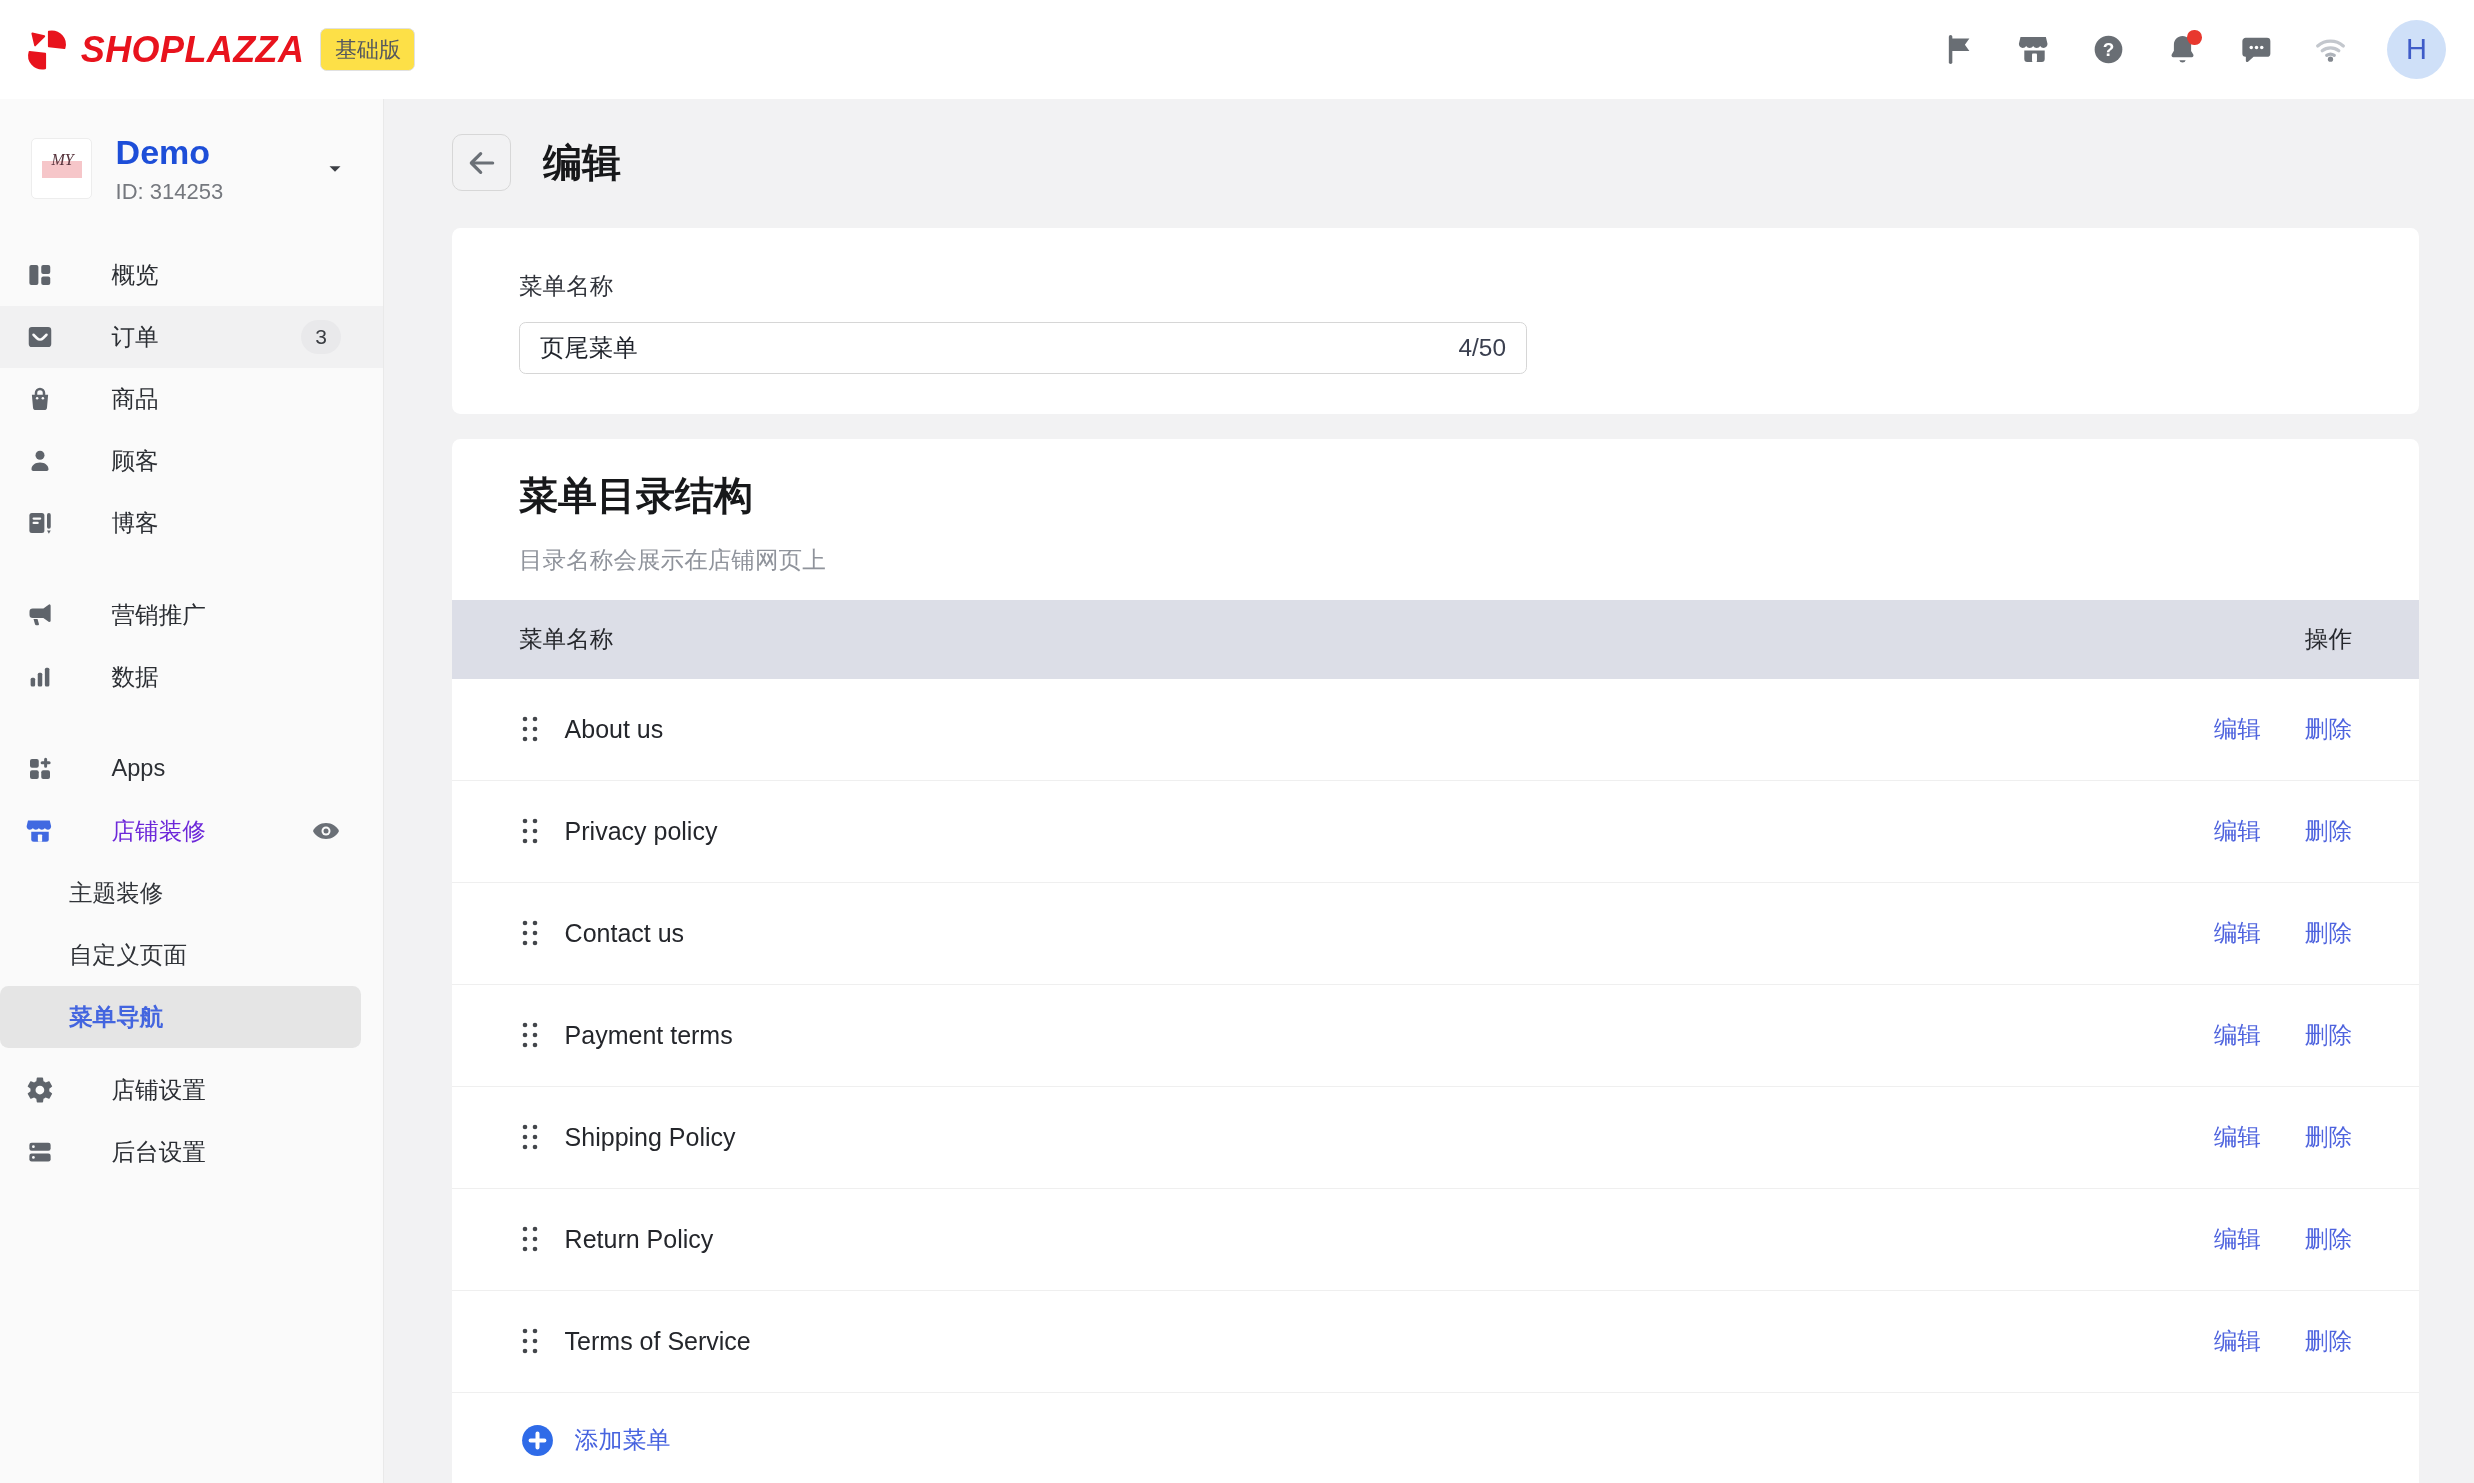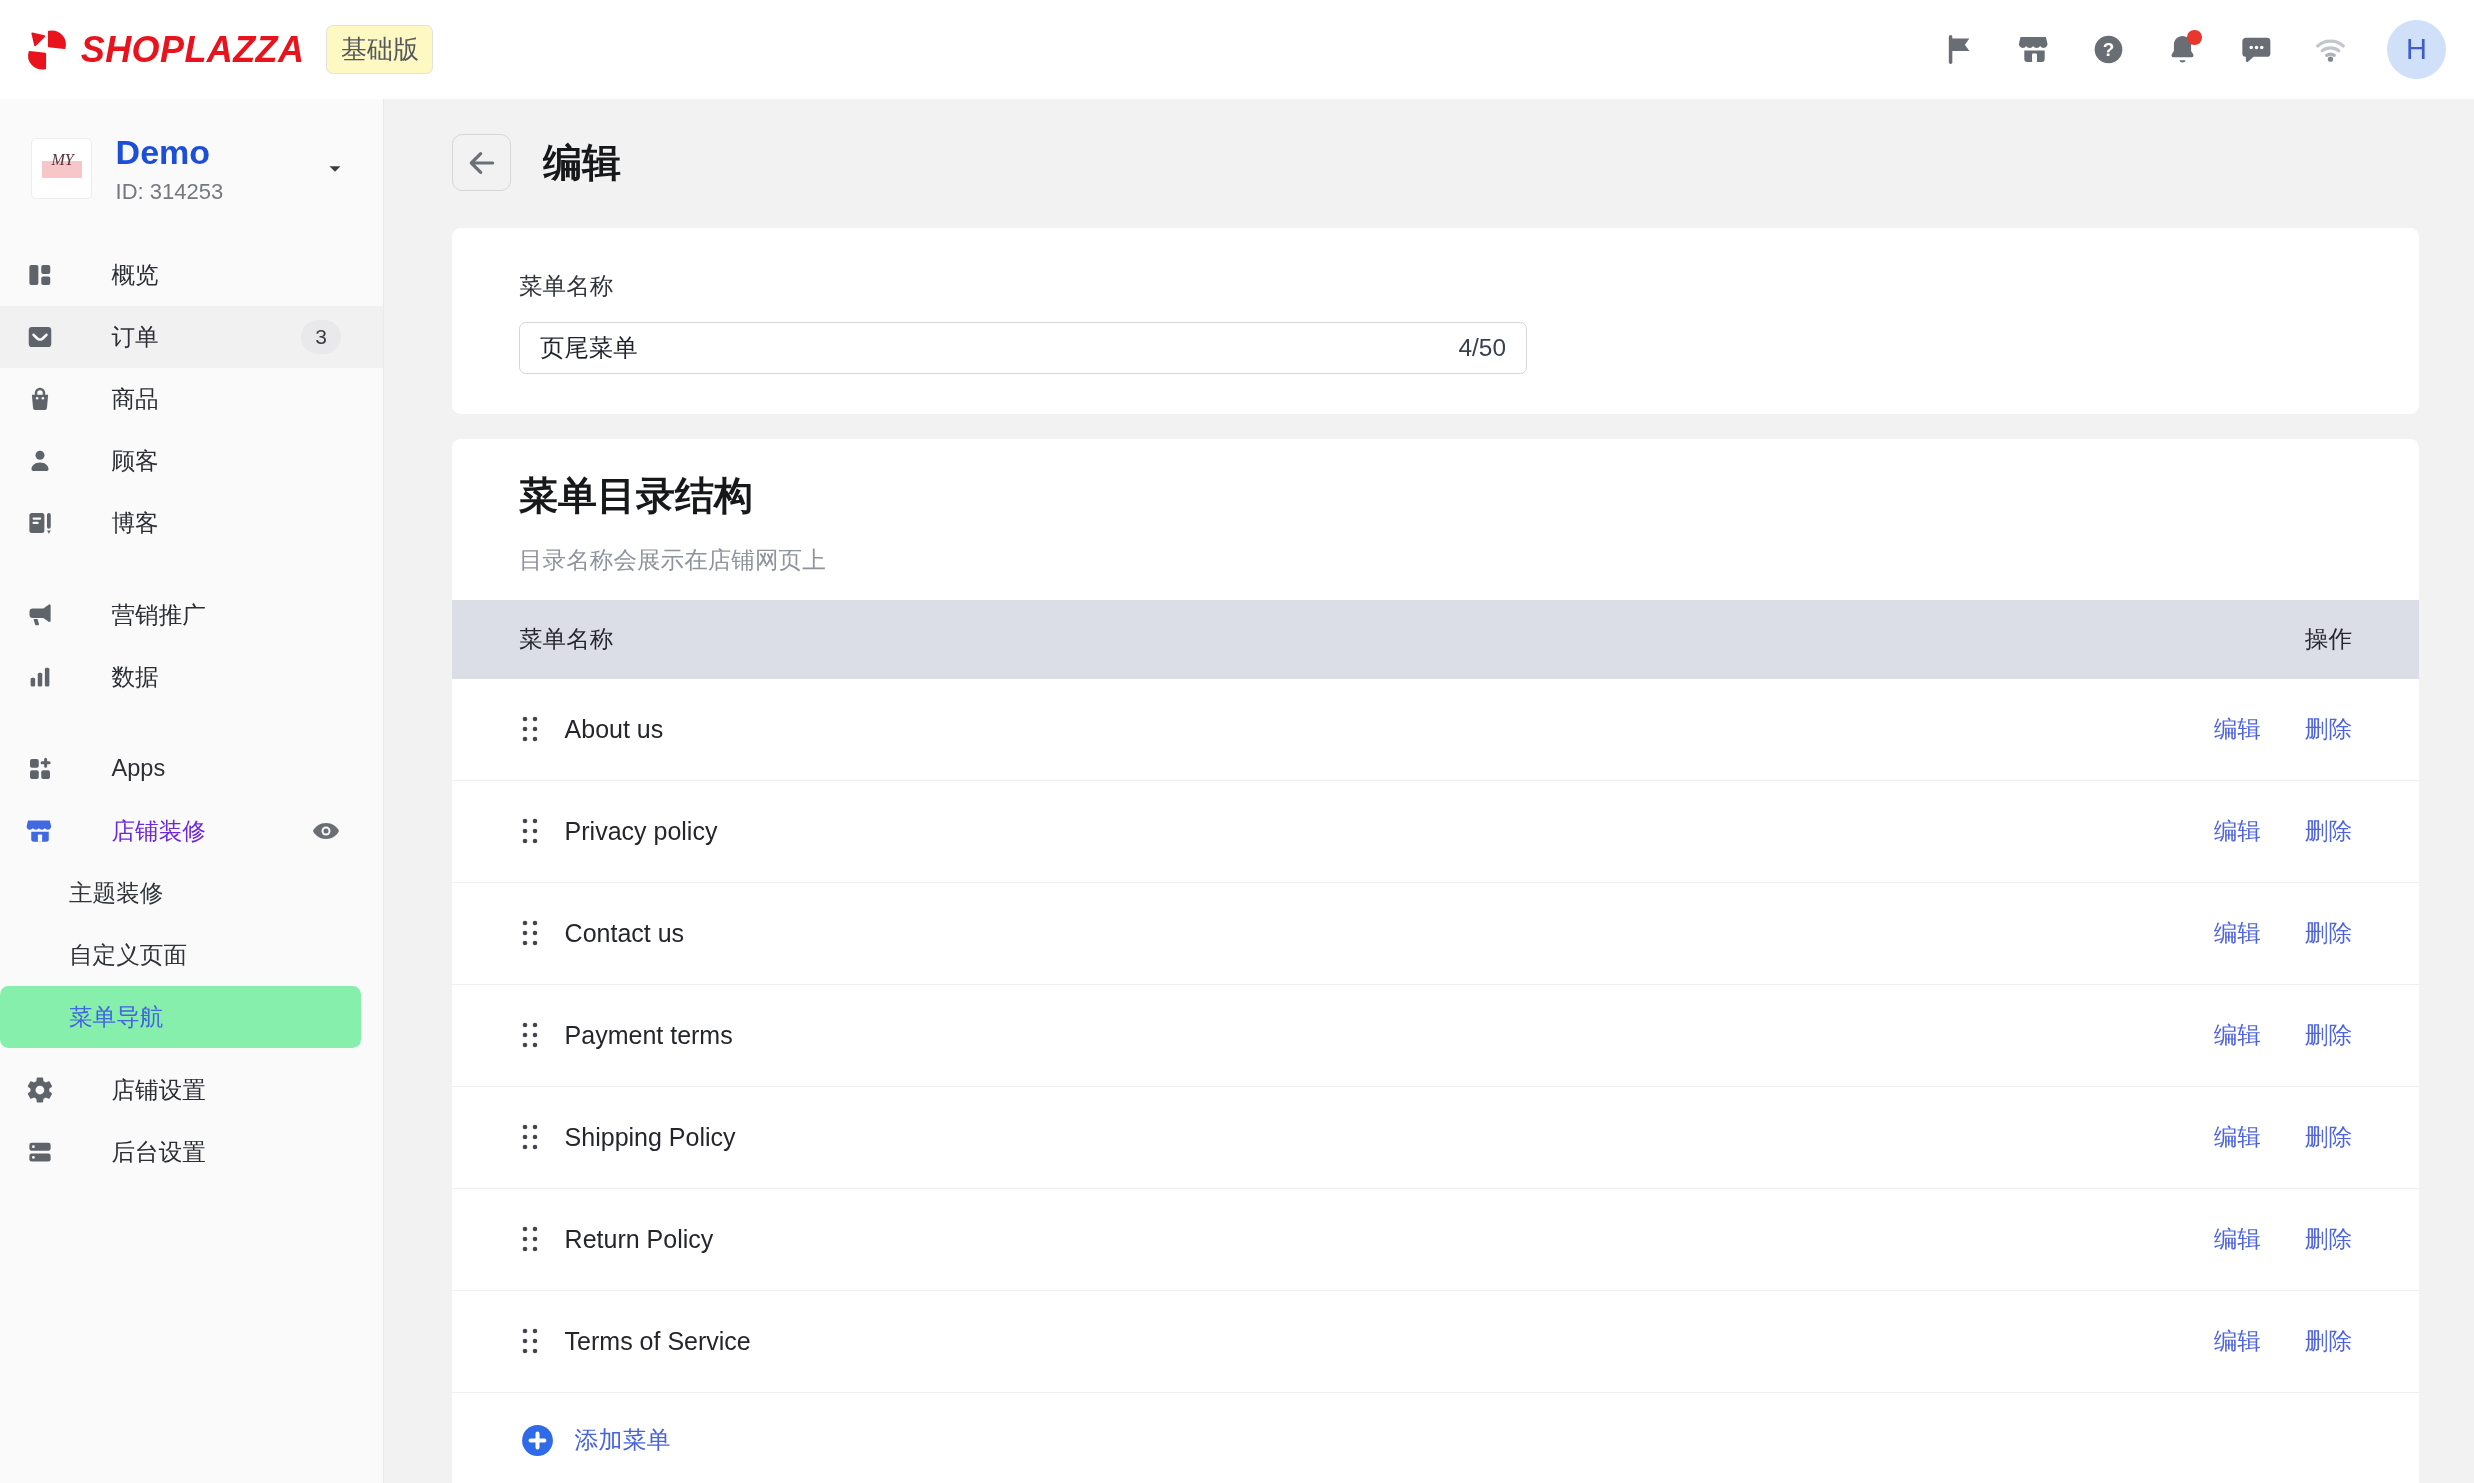--- a/index.html
+++ b/index.html
@@ -11,22 +11,22 @@
   }
   svg { display:block; }
 
   
   .topbar { height:99px; background:#ffffff; display:flex; align-items:center;
             padding:0 29px 0 25px; }
   .brand { display:flex; align-items:center; gap:11.8px; }
   .brand-mark { width:44px; height:44px; }
   .brand-text { font-size:36px; font-weight:800; font-style:italic; color:#e8131d;
                 letter-spacing:0.4px; transform:scaleY(1.04); }
-  .plan-badge { margin-left:22px; border:1.7px solid #e1e1e1; border-radius:6.7px;
-                padding:5.9px 13.5px; font-size:26px; color:#55585e; background:#fef9c3; }
+  .plan-badge { margin-left:16px; border:1.7px solid #e1e1e1; border-radius:6.7px;
+                padding:5.9px 13.5px; font-size:22px; color:#55585e; background:#fde047; }
   .topbar-right { margin-left:auto; display:flex; align-items:center; gap:39px; }
   .tb-icon { width:35px; height:35px; color:#696e74; position:relative; cursor:pointer; }
   .tb-icon svg { width:35px; height:35px; }
   .avatar { width:59px; height:59px; border-radius:50%; background:#cfe0f8;
             display:flex; align-items:center; justify-content:center;
             font-size:29px; color:#3f5cc8; font-weight:500; cursor:pointer; }
 
   
   .shell { display:flex; height:1384px; }
 
@@ -54,22 +54,22 @@
   .nav-item.hovered { background:#f1f1f2; }
   .nav-item.deco-active .nicon { color:#4169e1; }
   .nav-item.deco-active { font-weight:400; color:#6d28d9; }
   .count-pill { margin-left:auto; background:#e9e9eb; border-radius:841px;
                 min-width:40px; height:34px; display:flex; align-items:center;
                 justify-content:center; font-size:21px; color:#3a3d42; padding:0 11.8px; }
   .eye-wrap { margin-left:auto; color:#6a6f76; }
   .eye-wrap svg { width:30px; height:30px; }
   .sub-item { height:62px; display:flex; align-items:center; padding:0 25px 0 69px;
               font-size:23.6px; color:#303338; cursor:pointer; }
-  .sub-item.selected { background:#86efac; border-radius:8.4px; margin-right:22px;
-                       color:#4365df; font-weight:400; }
+  .sub-item.selected { background:#e5e5e5; border-radius:8.4px; margin-right:22px;
+                       color:#4365df; font-weight:700; }
   .spacer { height:30px; }
   .spacer-sm { height:11.8px; }
 
   
   .main { flex:1; padding:35px 56px 0 68px; }
   .page-head { display:flex; align-items:center; gap:32px; }
   .back-btn { width:59px; height:57px; border:1.7px solid #d7d7d7; border-radius:10px;
               background:transparent; display:flex; align-items:center;
               justify-content:center; color:#6b7076; cursor:pointer; }
   .back-btn svg { width:32px; height:32px; }

